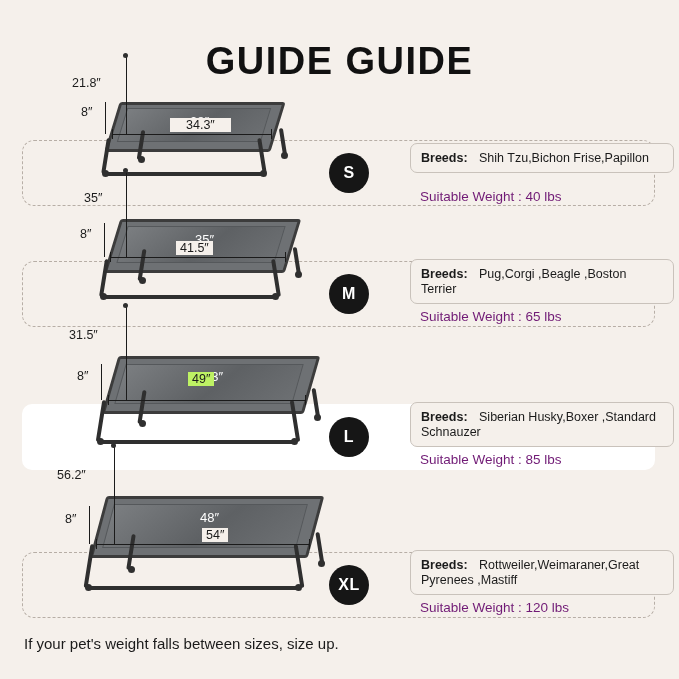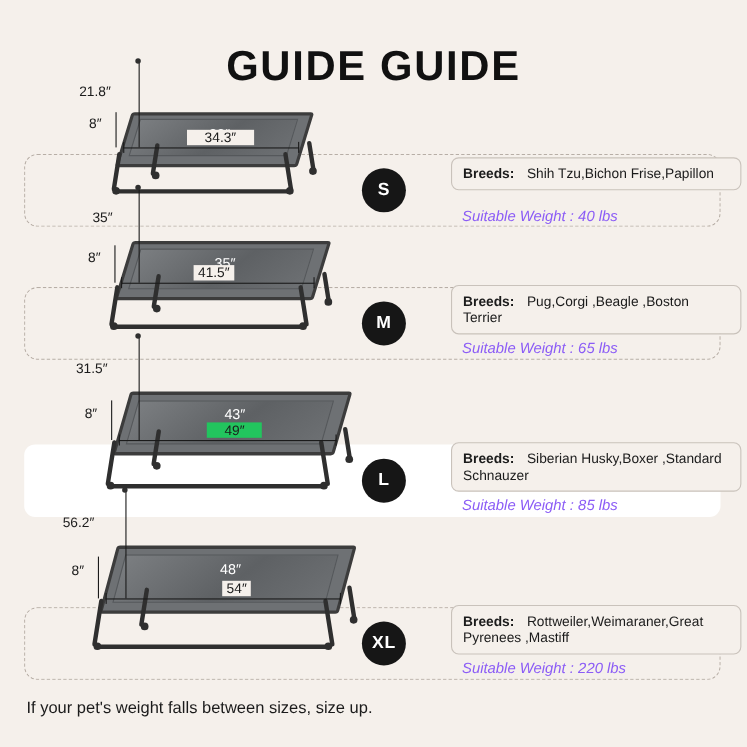--- a/index.html
+++ b/index.html
@@ -142,23 +142,22 @@
     font-size: 12.5px;
     line-height: 15px;
     color: #1b1b1b;
   }
   .info .breeds b {
     font-weight: bold;
   }
   .weight {
     position: absolute;
     font-size: 13.5px;
-    color: #8b5cf6;
+    color: #701a75;
     white-space: nowrap;
-    font-style: italic;
   }
   .footnote {
     position: absolute;
     left: 24px;
     bottom: 27px;
     font-size: 15px;
     color: #1b1b1b;
   }
 </style>
 </head>
@@ -273,21 +272,21 @@
         <div class="dim white" style="left:122px; top:17px;">43″</div>
       </div>
       <div class="dimline v" style="left:44px; top:-46px; height:94px;"></div>
       <div class="dim" style="left:-13px; top:-24px;">31.5″</div>
       <div class="foot" style="left:41px; top:-49px; width:5px; height:5px;"></div>
       <div class="dimline v" style="left:19px; top:12px; height:36px;"></div>
       <div class="dim" style="left:-5px; top:17px;">8″</div>
       <div class="dimline h" style="left:26px; top:48px; width:198px;"></div>
       <div class="tick" style="left:26px; top:43px; width:1px; height:10px;"></div>
       <div class="tick" style="left:223px; top:43px; width:1px; height:10px;"></div>
-      <div class="dim" style="left:106px; top:32px; background:#22c55e; padding:0 16px;">49″</div>
+      <div class="dim" style="left:106px; top:20px; background:#bef264; padding:0 4px;">49″</div>
     </div>
 
     <div class="badge" style="left:307px; top:13px;">L</div>
 
     <div class="info" style="left:388px; top:-2px;">
       <div class="breeds">
         <b>Breeds:</b>
         <span style="margin-left:8px;">Siberian Husky,Boxer ,Standard Schnauzer</span>
       </div>
     </div>
@@ -324,17 +323,17 @@
     </div>
 
     <div class="badge" style="left:307px; top:13px;">XL</div>
 
     <div class="info" style="left:388px; top:-2px;">
       <div class="breeds">
         <b>Breeds:</b>
         <span style="margin-left:8px;">Rottweiler,Weimaraner,Great Pyrenees ,Mastiff</span>
       </div>
     </div>
-    <div class="weight" style="left:398px; top:48px;">Suitable Weight : 220 lbs</div>
+    <div class="weight" style="left:398px; top:48px;">Suitable Weight : 120 lbs</div>
   </div>
 
   <div class="footnote">If your pet's weight falls between sizes, size up.</div>
 </div>
 
 </body></html>

